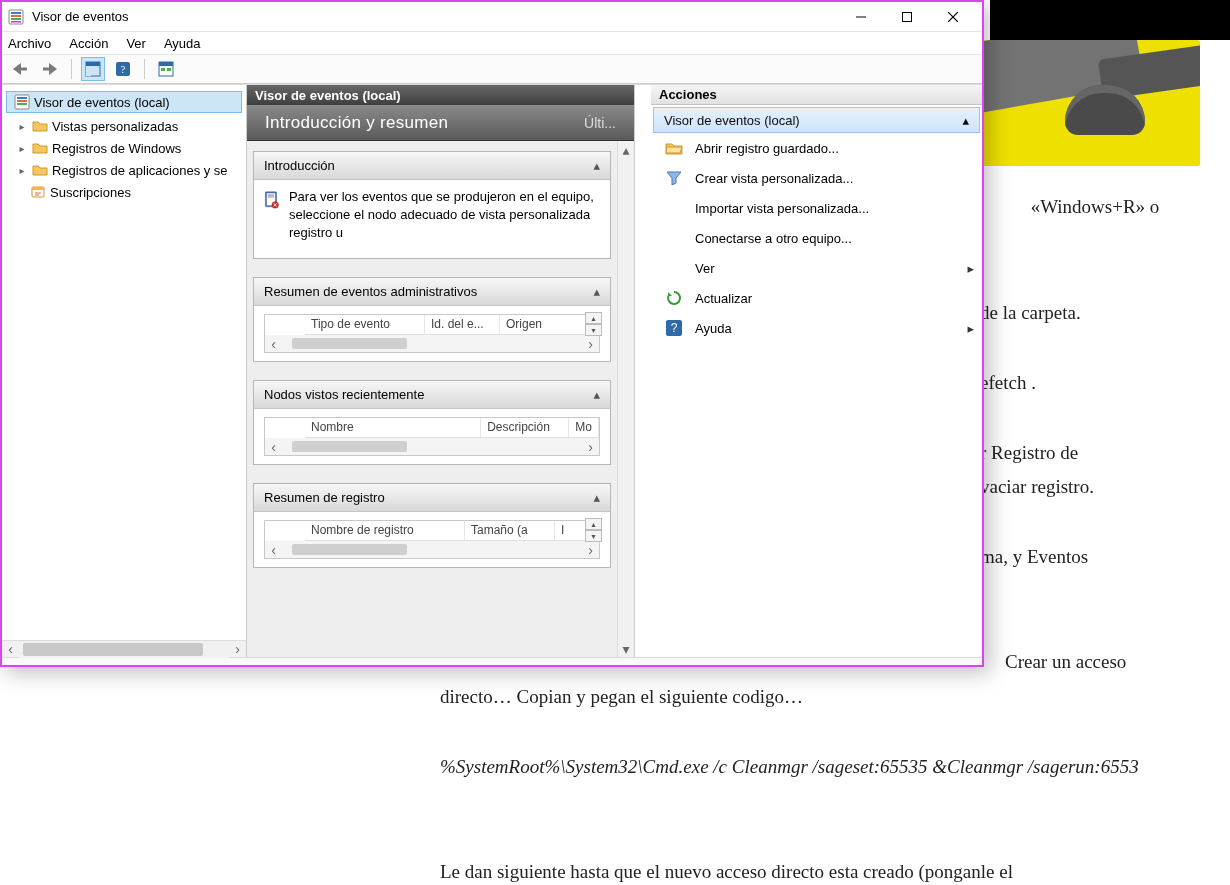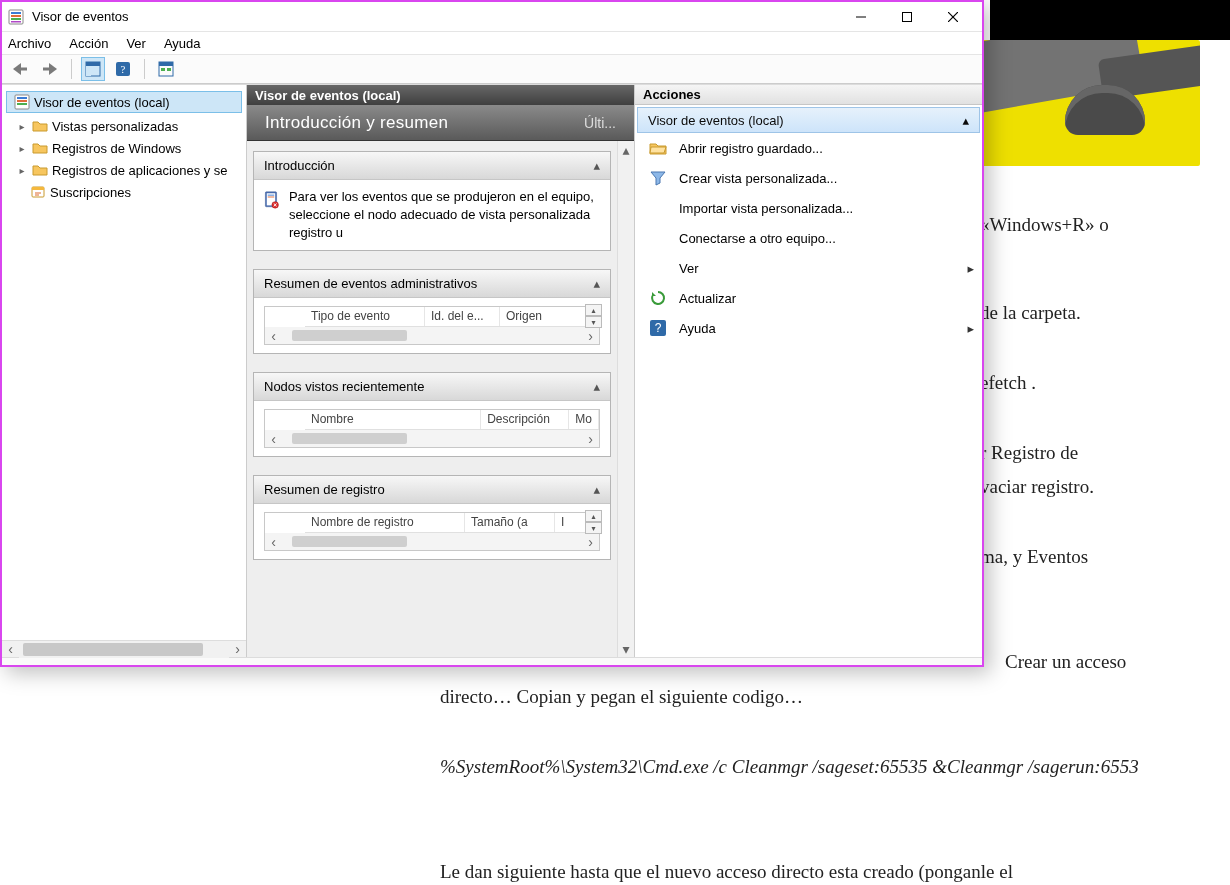--- a/index.html
+++ b/index.html
@@ -100,21 +100,21 @@
   .minigrid .hbar .thumb { position:absolute; top:3px; left:10px; width:115px; height:11px; background:#cfcfcf; border-radius:2px; }
   .updown { position:absolute; top:6px; right:8px; width:17px; }
   .updown .udb { width:17px; height:12px; border:1px solid #bbb; background:#f4f4f4; display:flex; align-items:center; justify-content:center; font-size:8px; color:#555; }
 
   .center-vscroll { width:17px; background:#f1f1f1; border-left:1px solid #ddd; display:flex; flex-direction:column; }
   .center-vscroll .sbbtn { height:17px; display:flex; align-items:center; justify-content:center; color:#666; }
   .center-vscroll .vtrack { flex:1; position:relative; }
   .center-wrap { display:flex; flex:1; min-height:0; }
 
   
-  .actions-pane { width:347px; background:#fff; display:flex; flex-direction:column; }
+  .actions-pane { width:347px; background:#fff; display:flex; flex-direction:column;padding-left:16px; }
   .actions-titlebar { height:20px; background:linear-gradient(#f5f5f5,#e1e1e1); border-bottom:1px solid #c6c6c6; font-weight:700; font-size:13px; display:flex; align-items:center; padding:0 8px; }
   .actions-body { flex:1; overflow:auto; padding:2px; }
   .actions-grouphdr { background: linear-gradient(#e6f1fb,#cde4fa); border:1px solid #9ec4e7; height:26px; display:flex; align-items:center; justify-content:space-between; padding:0 10px; font-size:13px; color:#0a0a0a; }
   .action-item { height:30px; display:flex; align-items:center; gap:12px; padding:0 6px 0 12px; font-size:13px; }
   .action-item .aic { width:18px; height:18px; display:flex; align-items:center; justify-content:center; }
   .action-item .lbl { flex:1; }
   .action-item .sub { color:#333; }
 
   svg { display:block; }
 </style>
@@ -123,21 +123,21 @@
 
 <div class="page-wrap">
 
   <div class="bg-blackbar"></div>
   <div class="bg-yellow">
     <div class="grayshape" style="top:-10px;left:-20px;width:180px;height:70px;transform:rotate(-10deg);"></div>
     <div class="grayshape" style="top:10px;left:120px;width:140px;height:40px;transform:rotate(-8deg);background:#555;"></div>
   </div>
   <div class="bg-mouse"></div>
 
-  <div class="article-text" style="top:208px; left:980px; width:230px;"><span>«Windows+R» o</span></div>
+  <div class="article-text" style="top:190px; left:980px; width:230px;text-align:center;"><span>«Windows+R» o</span></div>
   <div class="article-text" style="top:296px; left:980px; width:230px;"><span>de la carpeta.</span></div>
   <div class="article-text" style="top:366px; left:980px; width:230px;"><span>efetch .</span></div>
   <div class="article-text" style="top:436px; left:980px; width:230px;"><span>r Registro de</span></div>
   <div class="article-text" style="top:470px; left:980px; width:230px;"><span>vaciar registro.</span></div>
   <div class="article-text" style="top:540px; left:980px; width:230px;"><span>ma, y Eventos</span></div>
   <div class="article-text" style="top:645px; left:980px; width:230px;margin-left:25px;"><span>Crear un acceso</span></div>
   <div class="article-text" style="top:680px;"><span>directo… Copian y pegan el siguiente codigo…</span></div>
   <div class="article-text" style="top:750px; font-style:italic;"><span>%SystemRoot%\System32\Cmd.exe /c Cleanmgr /sageset:65535 &amp;Cleanmgr /sagerun:6553</span></div>
   <div class="article-text" style="top:855px;"><span>Le dan siguiente hasta que el nuevo acceso directo esta creado (ponganle el</span></div>
 
@@ -291,21 +291,21 @@
         </div>
 
         <div class="center-wrap">
           <div class="center-body">
 
             <div class="section">
               <div class="section-header">
                 <span>Introducción</span>
                 <span class="collapse">▴</span>
               </div>
-              <div class="section-body" style="height:70px;overflow:hidden;">
+              <div class="section-body" style="height:78px;overflow:hidden;">
                 <div class="intro-row">
                   <span class="intro-icon">
                     <svg viewBox="0 0 32 40">
                         <rect x="3" y="4" width="24" height="32" rx="2" fill="#4c6fb3" stroke="#2e4d8a"></rect>
                         <rect x="6" y="7" width="18" height="26" fill="#fff"></rect>
                         <rect x="8" y="10" width="14" height="2" fill="#3a7bd5"></rect>
                         <rect x="8" y="14" width="14" height="2" fill="#e06c3a"></rect>
                         <circle cx="24" cy="32" r="7" fill="#d33" stroke="#900"></circle>
                         <path d="M21 29l6 6M27 29l-6 6" stroke="#fff" stroke-width="2"></path>
                       </svg>

